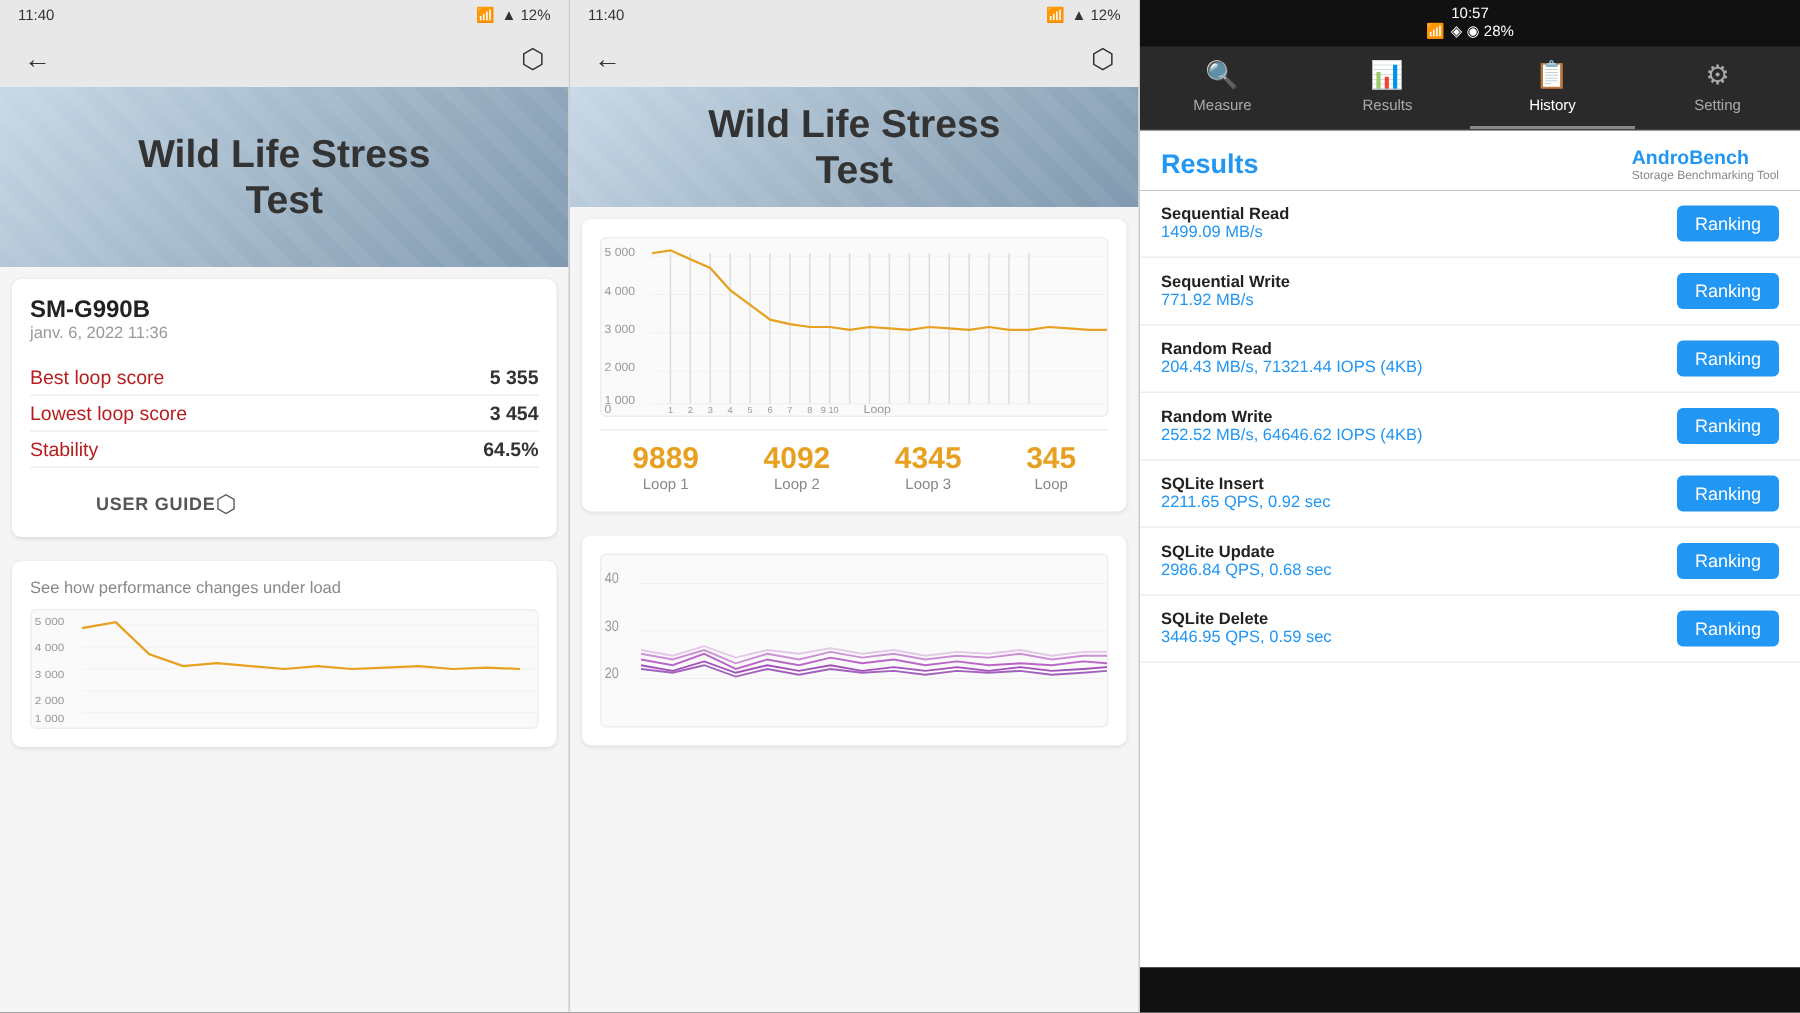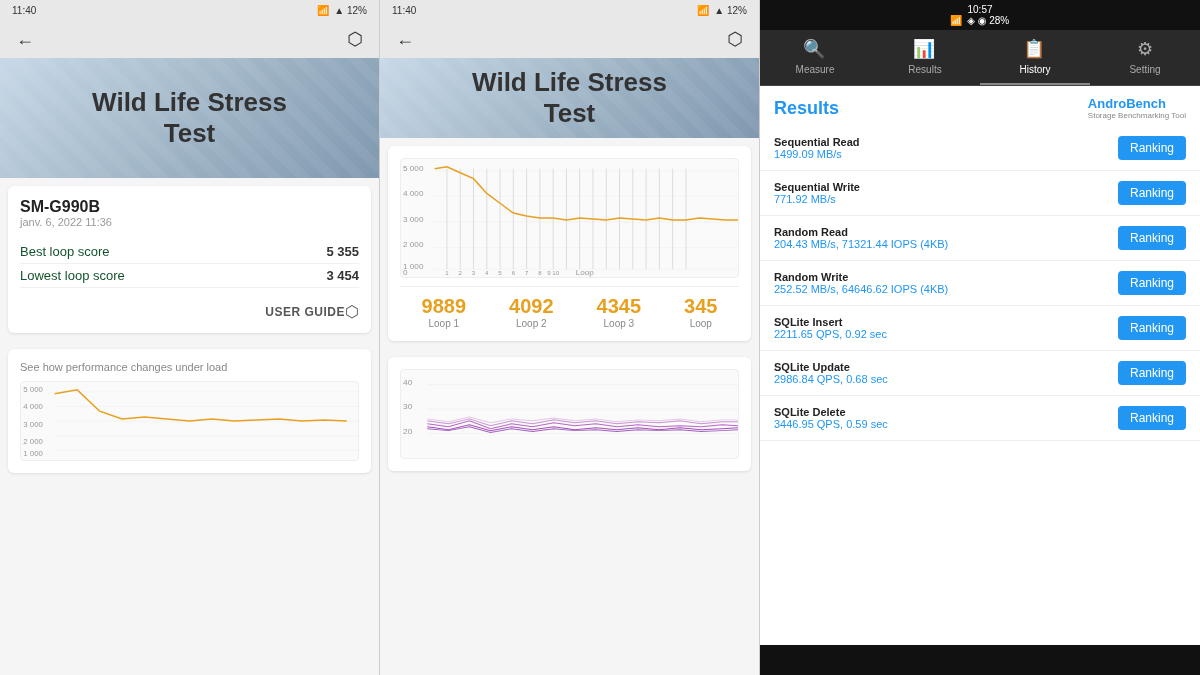--- a/index.html
+++ b/index.html
@@ -125,31 +125,31 @@
       justify-content: space-between;
       align-items: center;
       padding: 4px 0;
       border-bottom: 1px solid #f0f0f0;
     }
     .score-row:last-of-type {
       border-bottom: none;
     }
     .score-label {
       font-size: 13px;
-      color: #14532d;
+      color: #b91c1c;
     }
     .score-value {
       font-size: 13px;
       font-weight: bold;
       color: #333;
     }
 
     .user-guide-row {
       display: flex;
-      justify-content: flex-end;
+      justify-content: flex-start;
       align-items: center;
       padding-top: 10px;
       margin-top: 4px;
       margin-left: 44px;
     }
     .user-guide-text {
       font-size: 12px;
       font-weight: bold;
       color: #555;
       letter-spacing: 0.5px;
@@ -356,20 +356,24 @@
     <div class="device-name">SM-G990B</div>
     <div class="device-date">janv. 6, 2022 11:36</div>
 
     <div class="score-row">
       <span class="score-label">Best loop score</span>
       <span class="score-value">5 355</span>
     </div>
     <div class="score-row">
       <span class="score-label">Lowest loop score</span>
       <span class="score-value">3 454</span>
+    </div>
+    <div class="score-row">
+      <span class="score-label">Stability</span>
+      <span class="score-value">64.5%</span>
     </div>
 
     <div class="user-guide-row">
       <span class="user-guide-text">USER GUIDE</span>
       <span style="font-size:16px; color:#555;">⬡</span>
     </div>
   </div>
 
   <div class="stress-test-section">
     <div class="section-subtitle">See how performance changes under load</div>
@@ -478,21 +482,21 @@
         <div class="loop-score-label">Loop 3</div>
       </div>
       <div class="loop-score-item">
         <div class="loop-score-num">345</div>
         <div class="loop-score-label">Loop</div>
       </div>
     </div>
   </div>
 
   <div class="perf-range-section">
-    <div class="mini-chart" style="height:90px;">
+    <div class="mini-chart" style="height:116px;">
       <svg class="chart" viewBox="0 0 320 90" preserveAspectRatio="none">
         <text x="2" y="15" font-size="8" fill="#999">40</text>
         <text x="2" y="40" font-size="8" fill="#999">30</text>
         <text x="2" y="65" font-size="8" fill="#999">20</text>
         <line x1="25" y1="15" x2="320" y2="15" stroke="#eee" stroke-width="0.5"></line>
         <line x1="25" y1="40" x2="320" y2="40" stroke="#eee" stroke-width="0.5"></line>
         <line x1="25" y1="65" x2="320" y2="65" stroke="#eee" stroke-width="0.5"></line>
 
         <polyline points="25,55 45,58 65,52 85,60 105,55 125,58 145,54 165,57 185,55 205,58 225,56 245,58 265,57 285,58 305,56 320,57" fill="none" stroke="#9c27b0" stroke-width="1" opacity="0.7"></polyline>
         <polyline points="25,60 45,62 65,58 85,64 105,60 125,63 145,60 165,62 185,61 205,63 225,61 245,62 265,61 285,63 305,62 320,61" fill="none" stroke="#7b1fa2" stroke-width="1" opacity="0.7"></polyline>

